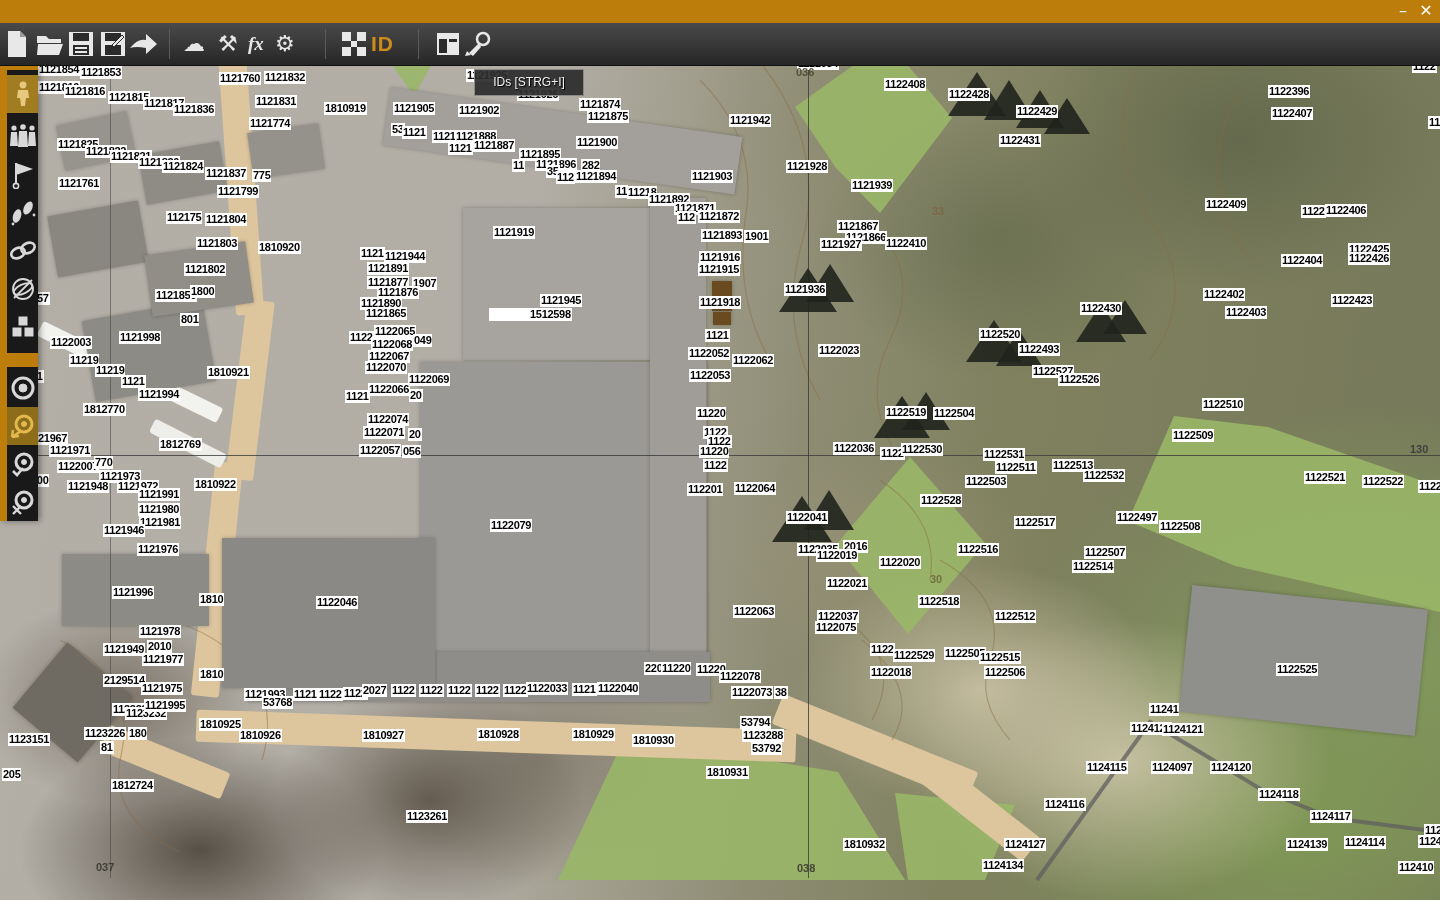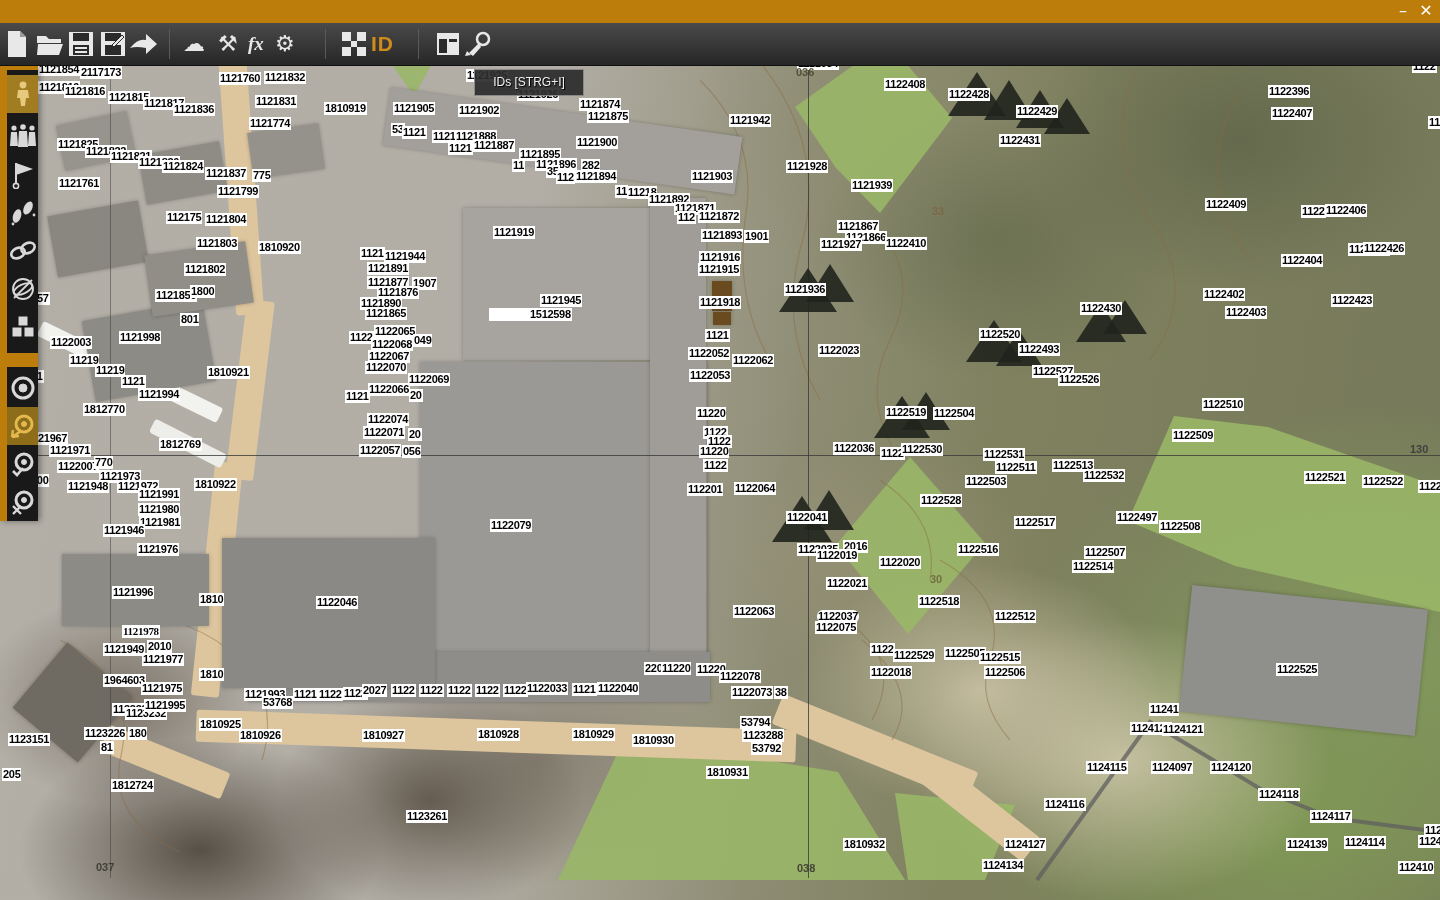--- a/index.html
+++ b/index.html
@@ -122,21 +122,21 @@
       <div class="tree" style="left: 806px; top: 264px; border-width: 0px 24px 38px; border-bottom-color: rgb(32, 36, 28);"></div>
       <div class="tree" style="left: 874px; top: 396px; border-width: 0px 28px 42px; border-bottom-color: rgb(32, 36, 28);"></div>
       <div class="tree" style="left: 902px; top: 392px; border-width: 0px 24px 38px; border-bottom-color: rgb(32, 36, 28);"></div>
       <div class="tree" style="left: 966px; top: 320px; border-width: 0px 28px 42px; border-bottom-color: rgb(32, 36, 28);"></div>
       <div class="tree" style="left: 996px; top: 330px; border-width: 0px 23px 36px; border-bottom-color: rgb(32, 36, 28);"></div>
       <div class="tree" style="left: 1076px; top: 304px; border-width: 0px 25px 38px; border-bottom-color: rgb(32, 36, 28);"></div>
       <div class="tree" style="left: 1103px; top: 300px; border-width: 0px 22px 34px; border-bottom-color: rgb(32, 36, 28);"></div>
       <div class="tree" style="left: 772px; top: 496px; border-width: 0px 30px 46px; border-bottom-color: rgb(32, 36, 28);"></div>
       <div class="tree" style="left: 804px; top: 490px; border-width: 0px 25px 40px; border-bottom-color: rgb(32, 36, 28);"></div>
       <div class="lbl" style="left: 38px; top: 63px;">1121854</div>
-      <div class="lbl" style="left: 80px; top: 66px;">2117173</div>
+      <div class="lbl" style="left: 80px; top: 66px;">1121853</div>
       <div class="lbl" style="left: 38px; top: 81px;">1121819</div>
       <div class="lbl" style="left: 64px; top: 85px;">1121816</div>
       <div class="lbl" style="left: 108px; top: 91px;">1121815</div>
       <div class="lbl" style="left: 143px; top: 97px;">1121817</div>
       <div class="lbl" style="left: 173px; top: 103px;">1121836</div>
       <div class="lbl" style="left: 219px; top: 72px;">1121760</div>
       <div class="lbl" style="left: 264px; top: 71px;">1121832</div>
       <div class="lbl" style="left: 255px; top: 95px;">1121831</div>
       <div class="lbl" style="left: 324px; top: 102px;">1810919</div>
       <div class="lbl" style="left: 249px; top: 117px;">1121774</div>
@@ -240,21 +240,21 @@
       <div class="lbl" style="left: 884px; top: 78px;">1122408</div>
       <div class="lbl" style="left: 948px; top: 88px;">1122428</div>
       <div class="lbl" style="left: 1016px; top: 105px;">1122429</div>
       <div class="lbl" style="left: 999px; top: 134px;">1122431</div>
       <div class="lbl" style="left: 1268px; top: 85px;">1122396</div>
       <div class="lbl" style="left: 1271px; top: 107px;">1122407</div>
       <div class="lbl" style="left: 1205px; top: 198px;">1122409</div>
       <div class="lbl" style="left: 1301px; top: 205px;">1122</div>
       <div class="lbl" style="left: 1325px; top: 204px;">1122406</div>
       <div class="lbl" style="left: 1348px; top: 243px;">1122425</div>
-      <div class="lbl" style="left: 1348px; top: 242px; margin-left: 15px;">1122426</div>
+      <div class="lbl" style="left: 1348px; top: 252px;">1122426</div>
       <div class="lbl" style="left: 1281px; top: 254px;">1122404</div>
       <div class="lbl" style="left: 1203px; top: 288px;">1122402</div>
       <div class="lbl" style="left: 1225px; top: 306px;">1122403</div>
       <div class="lbl" style="left: 1331px; top: 294px;">1122423</div>
       <div class="lbl" style="left: 1412px; top: 60px;">1122</div>
       <div class="lbl" style="left: 1428px; top: 116px;">11</div>
       <div class="lbl" style="left: 1080px; top: 302px;">1122430</div>
       <div class="lbl" style="left: 979px; top: 328px;">1122520</div>
       <div class="lbl" style="left: 1018px; top: 343px;">1122493</div>
       <div class="lbl" style="left: 1032px; top: 365px;">1122527</div>
@@ -282,21 +282,21 @@
       <div class="lbl" style="left: 1418px; top: 480px;">1122</div>
       <div class="lbl" style="left: 786px; top: 511px;">1122041</div>
       <div class="lbl" style="left: 797px; top: 543px;">1122035</div>
       <div class="lbl" style="left: 843px; top: 540px;">2016</div>
       <div class="lbl" style="left: 816px; top: 549px;">1122019</div>
       <div class="lbl" style="left: 879px; top: 556px;">1122020</div>
       <div class="lbl" style="left: 957px; top: 543px;">1122516</div>
       <div class="lbl" style="left: 826px; top: 577px;">1122021</div>
       <div class="lbl" style="left: 918px; top: 595px;">1122518</div>
       <div class="lbl" style="left: 994px; top: 610px;">1122512</div>
-      <div class="lbl" style="left: 817px; top: 610px; border-radius: 6px;">1122037</div>
+      <div class="lbl" style="left: 817px; top: 610px;">1122037</div>
       <div class="lbl" style="left: 815px; top: 621px;">1122075</div>
       <div class="lbl" style="left: 733px; top: 605px;">1122063</div>
       <div class="lbl" style="left: 870px; top: 643px;">1122</div>
       <div class="lbl" style="left: 893px; top: 649px;">1122529</div>
       <div class="lbl" style="left: 944px; top: 647px;">1122505</div>
       <div class="lbl" style="left: 979px; top: 651px;">1122515</div>
       <div class="lbl" style="left: 870px; top: 666px;">1122018</div>
       <div class="lbl" style="left: 984px; top: 666px;">1122506</div>
       <div class="lbl" style="left: 119px; top: 331px;">1121998</div>
       <div class="lbl" style="left: 180px; top: 313px;">801</div>
@@ -319,25 +319,25 @@
       <div class="lbl" style="left: 138px; top: 488px;">1121991</div>
       <div class="lbl" style="left: 138px; top: 503px; text-align: right;">1121980</div>
       <div class="lbl" style="left: 139px; top: 516px;">1121981</div>
       <div class="lbl" style="left: 103px; top: 524px;">1121946</div>
       <div class="lbl" style="left: 194px; top: 478px;">1810922</div>
       <div class="lbl" style="left: 159px; top: 438px;">1812769</div>
       <div class="lbl" style="left: 137px; top: 543px;">1121976</div>
       <div class="lbl" style="left: 112px; top: 586px;">1121996</div>
       <div class="lbl" style="left: 199px; top: 593px;">1810</div>
       <div class="lbl" style="left: 199px; top: 668px;">1810</div>
-      <div class="lbl" style="left: 122px; top: 625px; font-family: Liberation Serif, serif;">1121978</div>
+      <div class="lbl" style="left: 139px; top: 625px;">1121978</div>
       <div class="lbl" style="left: 103px; top: 643px;">1121949</div>
       <div class="lbl" style="left: 147px; top: 640px;">2010</div>
       <div class="lbl" style="left: 142px; top: 653px;">1121977</div>
-      <div class="lbl" style="left: 103px; top: 674px;">1964603</div>
+      <div class="lbl" style="left: 103px; top: 674px;">2129514</div>
       <div class="lbl" style="left: 141px; top: 682px;">1121975</div>
       <div class="lbl" style="left: 112px; top: 703px;">1123225</div>
       <div class="lbl" style="left: 125px; top: 707px;">1123232</div>
       <div class="lbl" style="left: 144px; top: 699px;">1121995</div>
       <div class="lbl" style="left: 84px; top: 727px;">1123226</div>
       <div class="lbl" style="left: 128px; top: 727px;">180</div>
       <div class="lbl" style="left: 100px; top: 741px;">81</div>
       <div class="lbl" style="left: 8px; top: 733px;">1123151</div>
       <div class="lbl" style="left: 111px; top: 779px;">1812724</div>
       <div class="lbl" style="left: 2px; top: 768px;">205</div>

